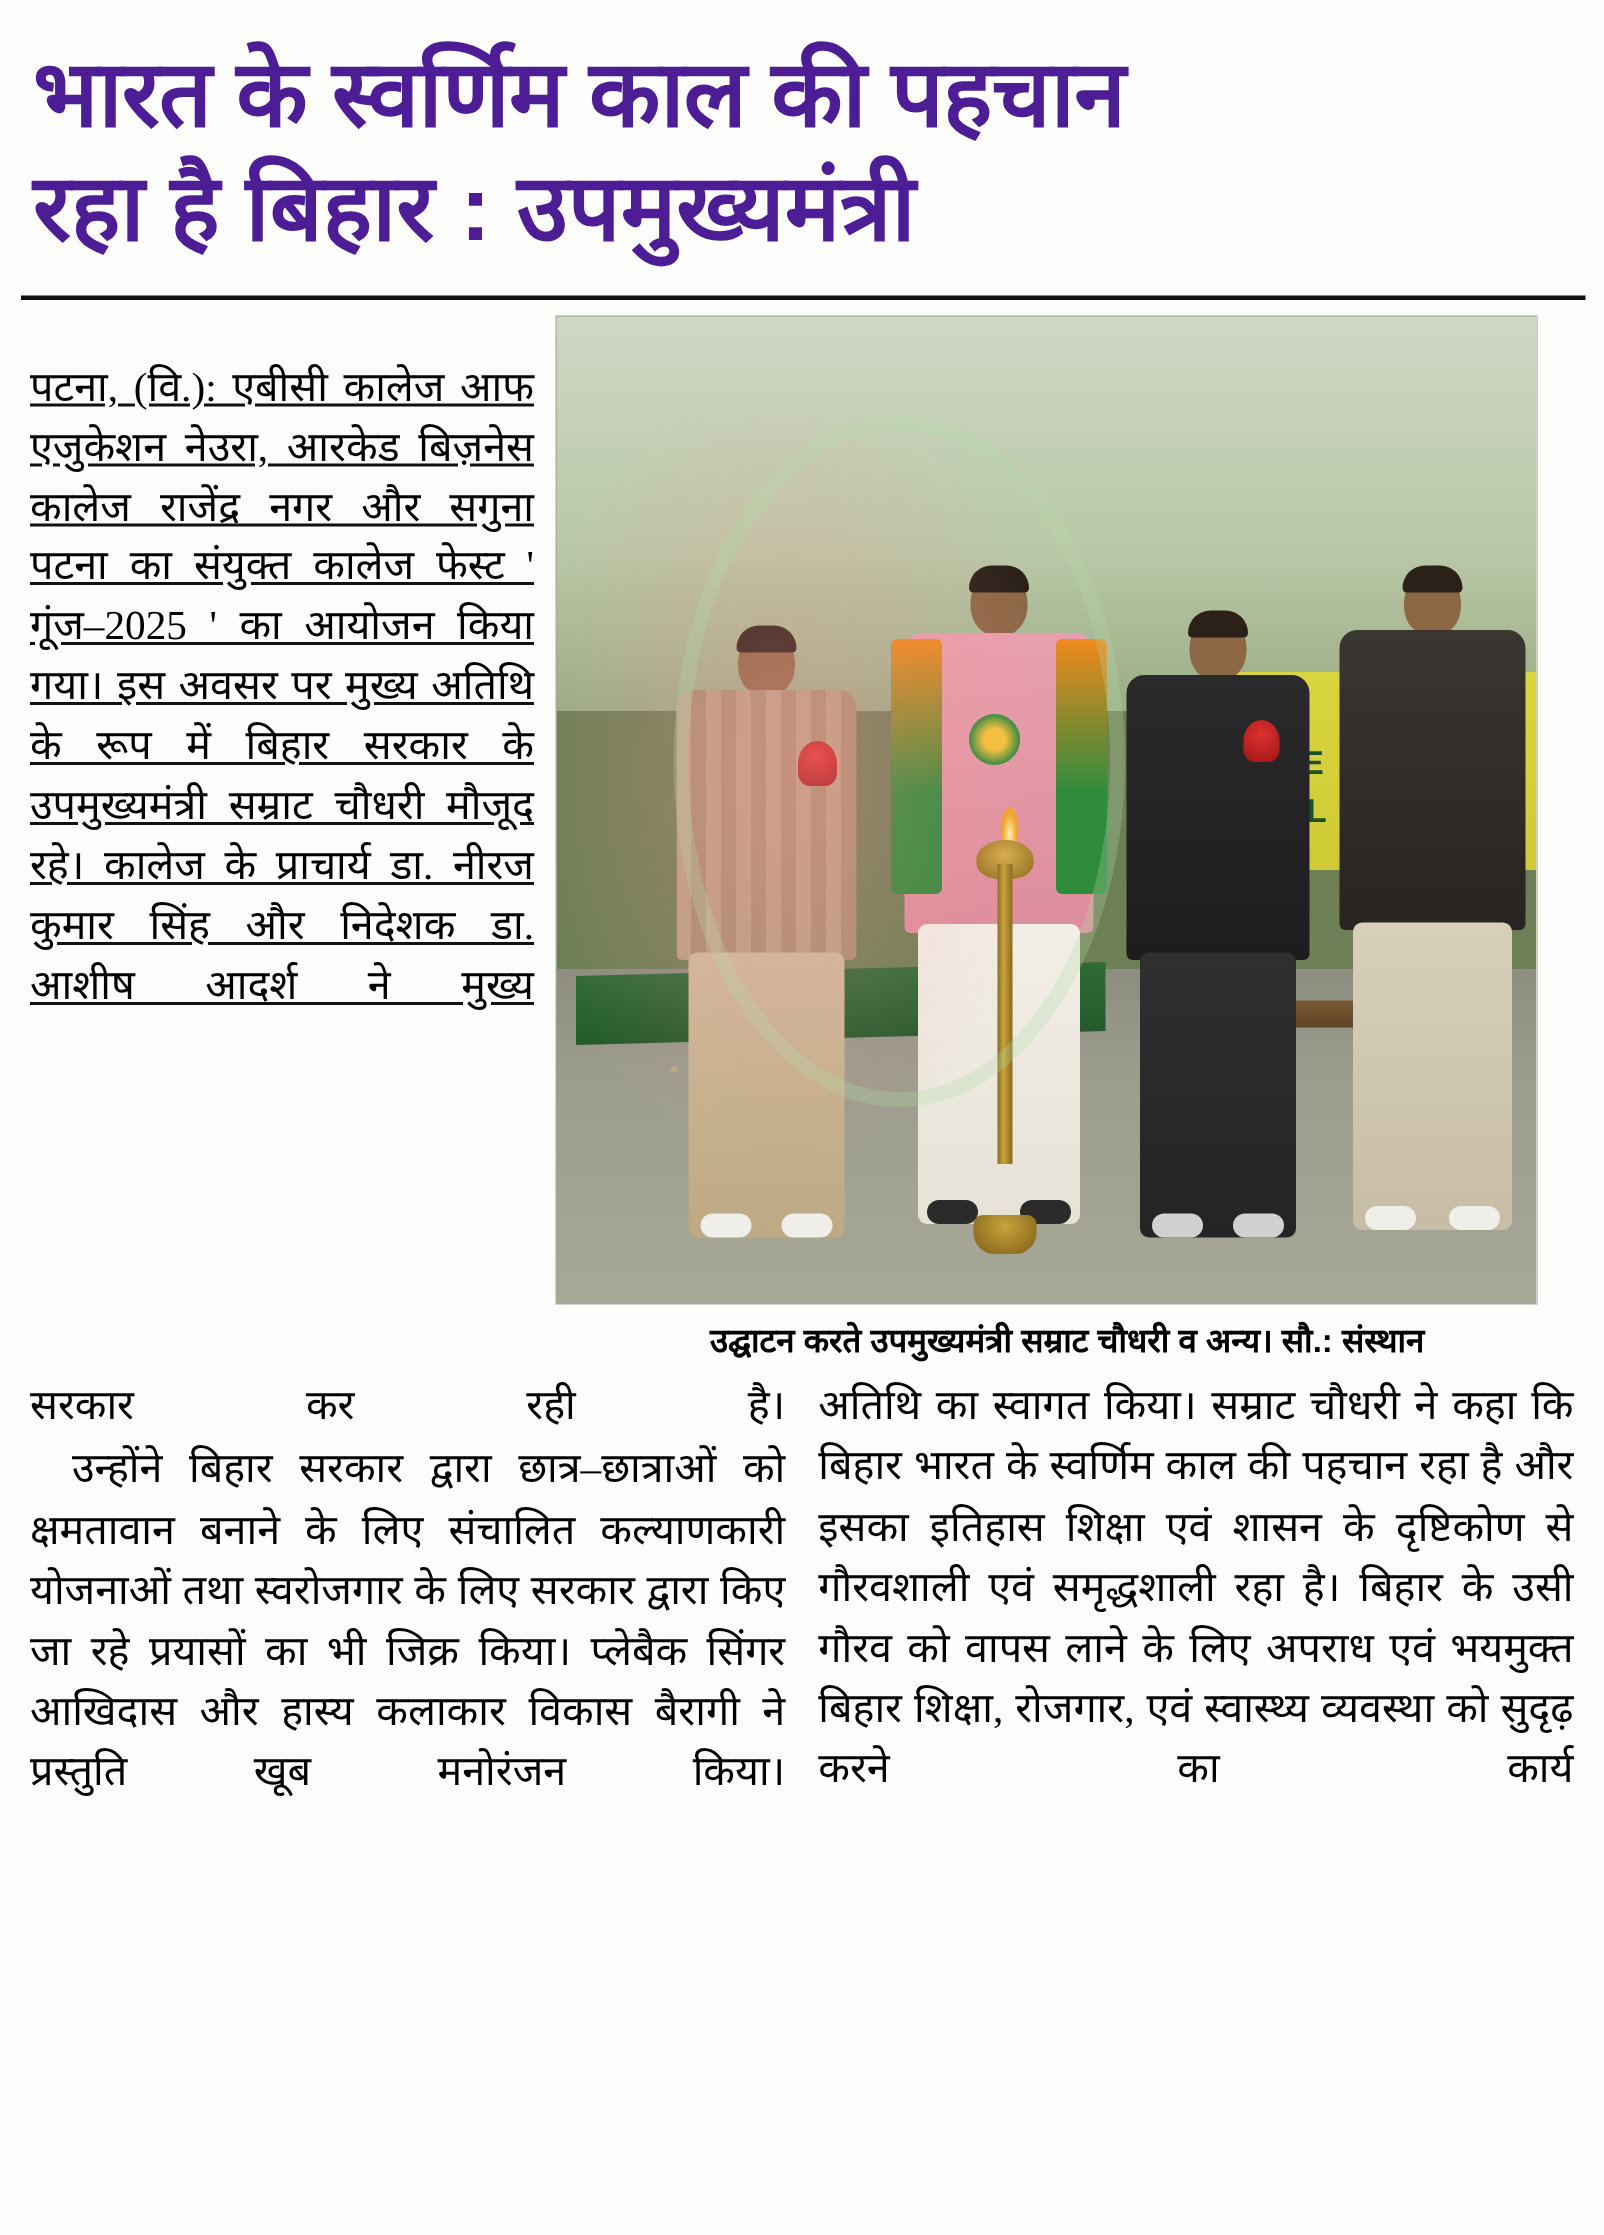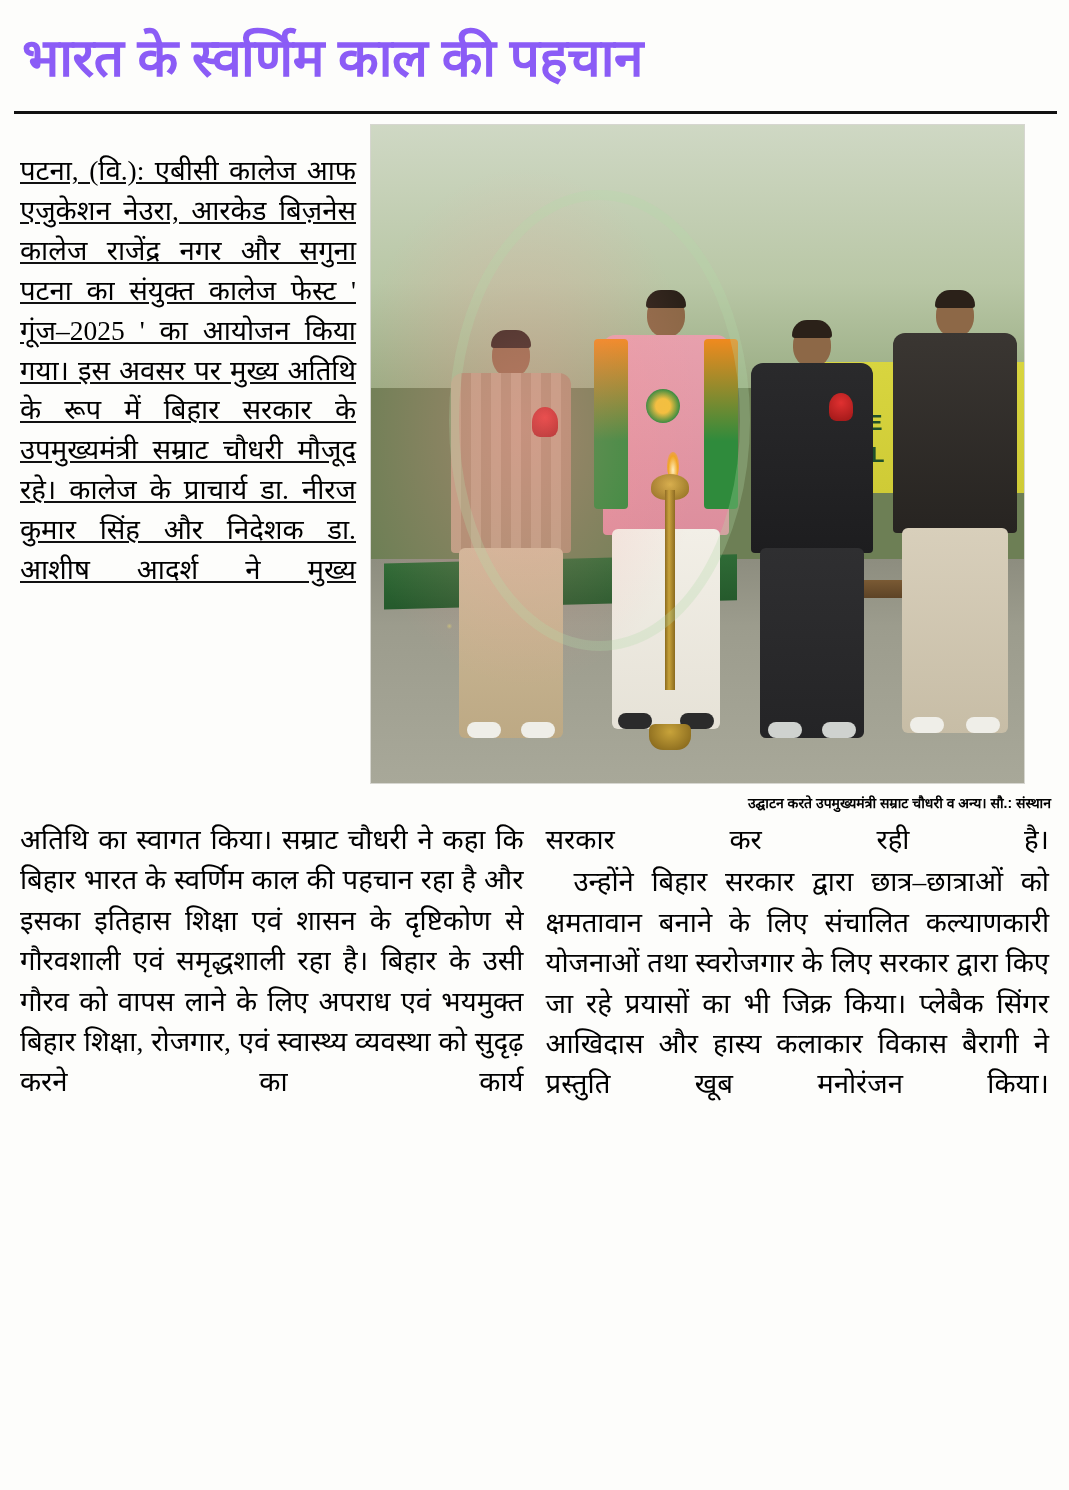--- a/index.html
+++ b/index.html
@@ -25,24 +25,24 @@
     padding: 0;
   }
 
   
   .headline {
     padding: 26px 18px 6px 22px;
   }
   .headline-line {
     font-family: "Liberation Sans", "DejaVu Sans", sans-serif;
     font-weight: 700;
-    font-size: 53px;
+    font-size: 62px;
     line-height: 1.22;
     letter-spacing: -0.5px;
-    color: #8b5cf6;
+    color: #4c1d95;
     white-space: nowrap;
   }
   .headline-line.l2 {
     letter-spacing: 0px;
   }
   .rule {
     height: 3px;
     background: #111;
     margin: 14px 12px 0 14px;
   }
@@ -255,25 +255,25 @@
   }
   .watermark2 {
     position:absolute; left: 12%; top: 10%; width: 46%; height: 70%;
     border: 10px solid rgba(180,220,170,.28);
     border-radius: 50%;
   }
 
   .caption {
     font-family: "Liberation Sans", "DejaVu Sans", sans-serif;
     font-weight: 700;
-    font-size: 14px;
+    font-size: 22px;
     line-height: 1.3;
     color: #000;
     padding: 10px 2px 0 2px;
-    text-align: right;
+    text-align: center;
     white-space: nowrap;
   }
 
   
   .bottom-cols {
     display: flex;
     gap: 22px;
     margin-top: 8px;
     padding: 0 4px 0 0;
   }
@@ -289,20 +289,21 @@
   .bcol p.indent { text-indent: 28px; }
   .bcol p + p { margin-top: 2px; }
 </style>
 </head>
 <body>
 
 <div class="page">
 
   <div class="headline">
     <div class="headline-line l1">भारत के स्वर्णिम काल की पहचान</div>
+    <div class="headline-line l2">रहा है बिहार  : उपमुख्यमंत्री</div>
   </div>
   <div class="rule"></div>
 
   <div class="content">
 
     <div class="top-block">
 
       <div class="col-left">
         <p class="lead">पटना, (वि.): एबीसी कालेज आफ एजुकेशन नेउरा, आरकेड बिज़नेस कालेज राजेंद्र नगर और सगुना पटना का संयुक्त कालेज फेस्ट ' गूंज–2025 ' का आयोजन किया गया। इस अवसर पर मुख्य अतिथि के रूप में बिहार सरकार के उपमुख्यमंत्री सम्राट चौधरी मौजूद रहे। कालेज के प्राचार्य डा. नीरज कुमार सिंह और निदेशक डा. आशीष आदर्श ने मुख्य</p>
       </div>
@@ -378,22 +379,22 @@
           <div class="watermark"></div>
           <div class="watermark2"></div>
         </div>
 
         <div class="caption">उद्घाटन करते उपमुख्यमंत्री सम्राट चौधरी व अन्य। सौ.: संस्थान</div>
       </div>
     </div>
 
     <div class="bottom-cols">
       <div class="bcol">
-        <p>अतिथि का स्वागत किया। सम्राट चौधरी ने कहा कि बिहार भारत के स्वर्णिम काल की पहचान रहा है और इसका इतिहास शिक्षा एवं शासन के दृष्टिकोण से गौरवशाली एवं समृद्धशाली रहा है। बिहार के उसी गौरव को वापस लाने के लिए अपराध एवं भयमुक्त बिहार शिक्षा, रोजगार, एवं स्वास्थ्य व्यवस्था को सुदृढ़ करने का कार्य</p>
-      </div>
-      <div class="bcol">
         <p>सरकार कर रही है।</p>
         <p class="indent">उन्होंने बिहार सरकार द्वारा छात्र–छात्राओं को क्षमतावान बनाने के लिए संचालित कल्याणकारी योजनाओं तथा स्वरोजगार के लिए सरकार द्वारा किए जा रहे प्रयासों का भी जिक्र किया। प्लेबैक सिंगर आखिदास और हास्य कलाकार विकास बैरागी ने प्रस्तुति खूब मनोरंजन किया।</p>
       </div>
+      <div class="bcol">
+        <p>अतिथि का स्वागत किया। सम्राट चौधरी ने कहा कि बिहार भारत के स्वर्णिम काल की पहचान रहा है और इसका इतिहास शिक्षा एवं शासन के दृष्टिकोण से गौरवशाली एवं समृद्धशाली रहा है। बिहार के उसी गौरव को वापस लाने के लिए अपराध एवं भयमुक्त बिहार शिक्षा, रोजगार, एवं स्वास्थ्य व्यवस्था को सुदृढ़ करने का कार्य</p>
+      </div>
     </div>
 
   </div>
 </div>
 
 </body></html>

